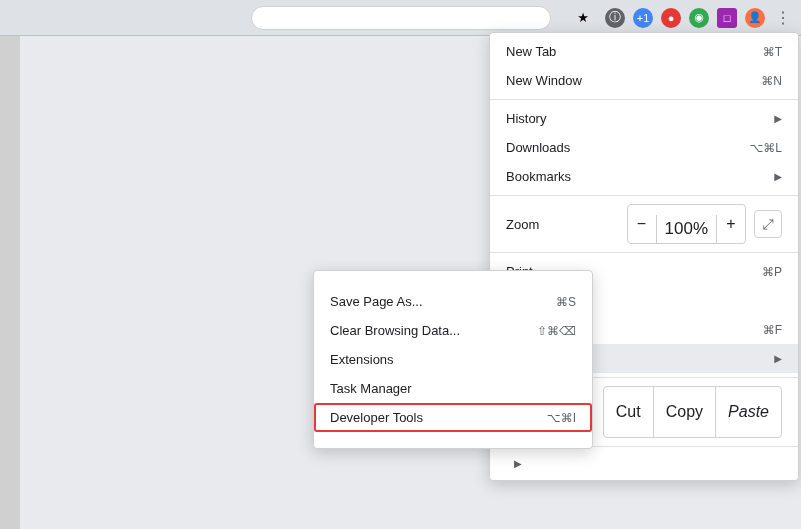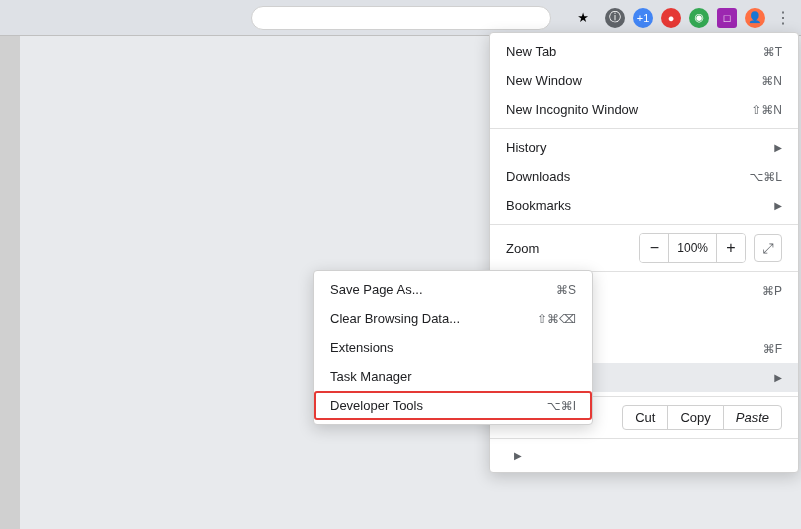--- a/index.html
+++ b/index.html
@@ -131,27 +131,28 @@
       background: #fff;
       cursor: pointer;
       font-size: 16px;
       color: #202124;
       border: none;
       outline: none;
     }
 
     .zoom-value {
       padding: 0 8px;
-      font-size: 12px;
+      font-size: 17px;
       color: #202124;
       border-left: 1px solid #d0d0d0;
       border-right: 1px solid #d0d0d0;
       height: 28px;
       display: flex;
       align-items: center;
+      margin-top: 10px;
     }
 
     .zoom-fullscreen {
       width: 28px;
       height: 28px;
       display: flex;
       align-items: center;
       justify-content: center;
       cursor: pointer;
       font-size: 14px;
@@ -173,25 +174,25 @@
     .edit-label {
       flex: 1;
     }
 
     .edit-btns {
       display: flex;
       gap: 0;
     }
 
     .edit-btn {
-      padding: 4px 12px;
-      border: 1px solid #d0d0d0;
-      background: #fff;
-      cursor: pointer;
-      font-size: 13px;
+      padding: 16px 12px;
+      border: 1px solid #d0d0d0;
+      background: #fff;
+      cursor: pointer;
+      font-size: 16px;
       color: #202124;
       margin-left: -1px;
     }
 
     .edit-btn:first-child {
       border-radius: 4px 0 0 4px;
     }
 
     .edit-btn:last-child {
       border-radius: 0 4px 4px 0;
@@ -201,21 +202,21 @@
     
     .submenu {
       position: absolute;
       top: 270px;
       left: 313px;
       width: 280px;
       background: #fff;
       border: 1px solid #d0d0d0;
       border-radius: 4px;
       box-shadow: 0 4px 16px rgba(0,0,0,0.18);
-      padding: 4px 0;
+      padding: 16px 0;
       z-index: 101;
     }
 
     .submenu-item {
       display: flex;
       align-items: center;
       padding: 7px 16px;
       cursor: pointer;
       color: #202124;
       position: relative;
@@ -316,24 +317,20 @@
   <div class="menu-item">
     <span class="label">New Tab</span>
     <span class="shortcut">⌘T</span>
   </div>
 
   <div class="menu-item">
     <span class="label">New Window</span>
     <span class="shortcut">⌘N</span>
   </div>
 
-  <div class="menu-item">
-    <span class="label">New Incognito Window</span>
-    <span class="shortcut">⇧⌘N</span>
-  </div>
 
   <div class="menu-divider"></div>
 
   <div class="menu-item">
     <span class="label">History</span>
     <span class="arrow">▶</span>
   </div>
 
   <div class="menu-item">
     <span class="label">Downloads</span>

